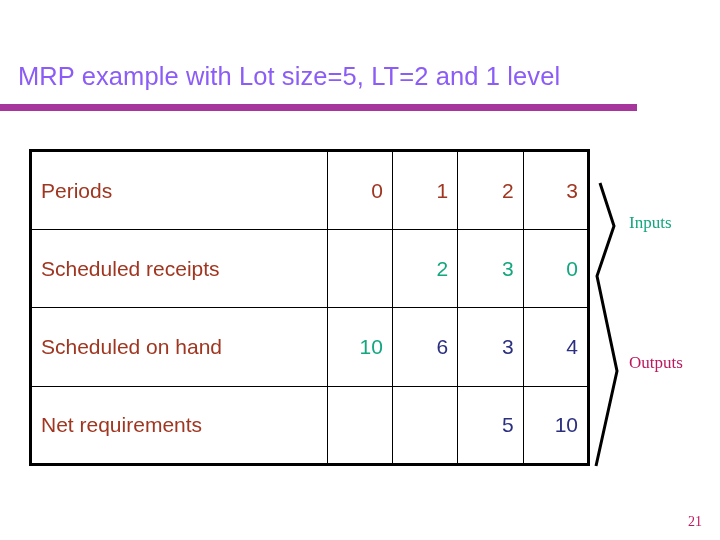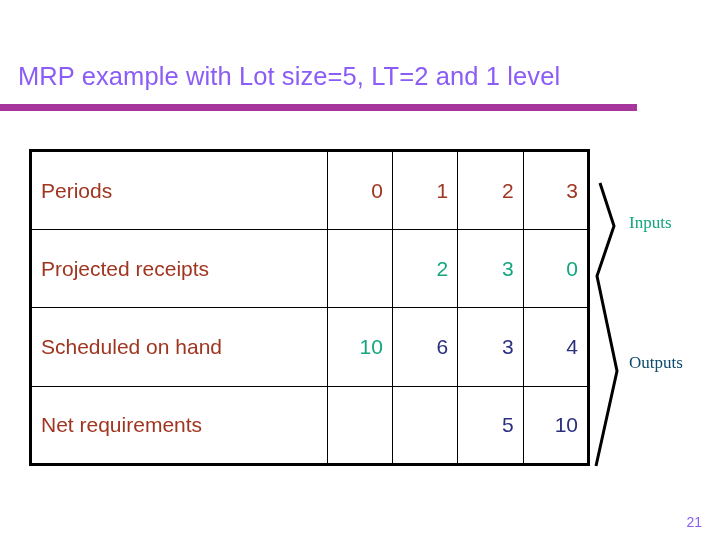--- a/index.html
+++ b/index.html
@@ -94,51 +94,51 @@
   }
   #label-inputs {
     left: 620px;
     top: 213px;
     color: #13a67f;
     margin-left: 9px;
   }
   #label-outputs {
     left: 629px;
     top: 353px;
-    color: #0c4a6e;
+    color: #be185d;
   }
 
   
   #page-number {
     position: absolute;
     right: 18px;
     bottom: 10px;
-    font-family: Liberation Sans, sans-serif;
+    font-family: Liberation Serif, serif;
     font-size: 14px;
-    color: #8b5cf6;
+    color: #be185d;
   }
 </style>
 </head>
 <body>
 
 <div id="slide-title">MRP example with Lot size=5, LT=2 and 1 level</div>
 
 <div id="title-rule"></div>
 
 <table id="mrp-table">
   <tbody id="mrp-body">
       <tr class="r-compact">
         <td class="row-label">Periods</td>
         <td class="num c-period">0</td>
         <td class="num c-period">1</td>
         <td class="num c-period">2</td>
         <td class="num c-period">3</td>
       </tr>
       <tr class="r-compact">
-        <td class="row-label">Projected receipts</td>
+        <td class="row-label">Scheduled receipts</td>
         <td class="num c-input"></td>
         <td class="num c-input">2</td>
         <td class="num c-input">3</td>
         <td class="num c-input">0</td>
       </tr>
       <tr>
         <td class="row-label">Scheduled on hand</td>
         <td class="num c-input">10</td>
         <td class="num c-output">6</td>
         <td class="num c-output">3</td>

